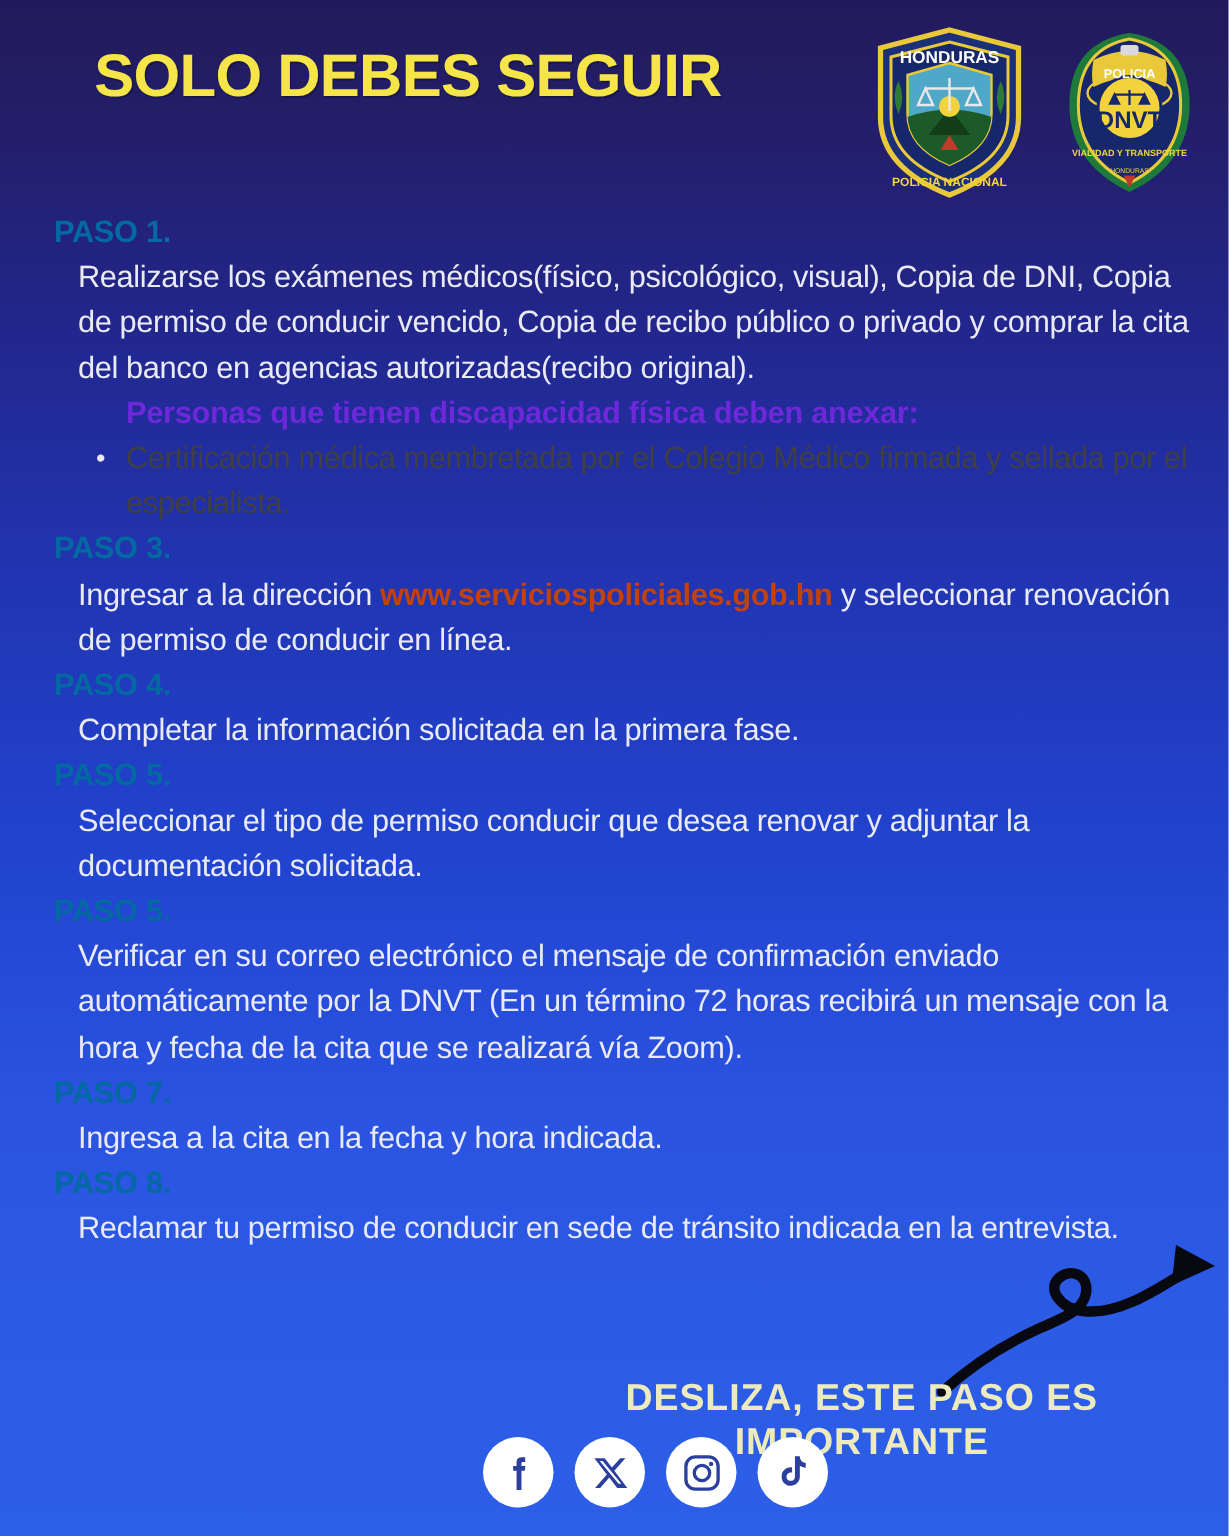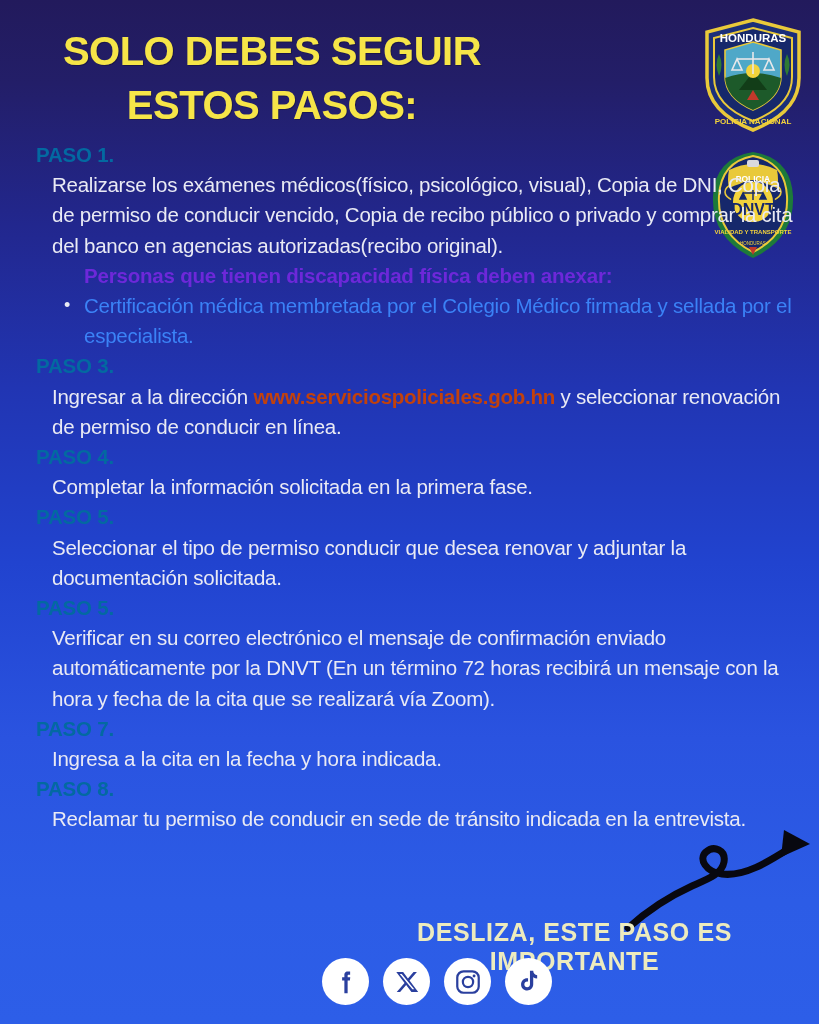--- a/index.html
+++ b/index.html
@@ -32,21 +32,21 @@
     font-weight:bold;
     font-size:40px;
     line-height:54px;
     letter-spacing:-0.5px;
     text-shadow:1px 1px 0 rgba(0,0,0,.25);
   }
   .title .l2{ display:block; }
 
   .badges{
     position:absolute; right:12px; top:16px;
-    display:flex; gap:12px; align-items:flex-start;flex-direction:column;
+    display:flex; gap:12px; align-items:flex-start;
   }
   .badge{ width:108px; height:118px; position:relative; }
 
   
   .content{
     position:absolute; left:36px; top:140px; width:760px;
     color:#EFEFF7;
     font-size:20.5px;
     line-height:30.2px;
     font-family:"Liberation Sans", sans-serif;
@@ -61,21 +61,21 @@
   .step-body{
     font-weight:normal;
     color:#E9EAF4;
     letter-spacing:-0.25px;
     margin-left:16px;
   }
   .step-body b{ font-weight:bold; color:#c2410c; }
   .sub-head{ font-weight:bold; color:#6d28d9; letter-spacing:-0.2px;margin-left:48px; }
   ul.bullets{ list-style:none; margin:0 0 0 24px; padding:0; }
   ul.bullets li{
-    position:relative; padding-left:24px; color:#3b82f6;
+    position:relative; padding-left:24px; color:#404040;
     letter-spacing:-0.25px;
   }
   ul.bullets li:before{
     content:"\2022"; position:absolute; left:4px; top:-1px;
     color:#E9EAF4; font-size:18px;
   }
 
   
   .arrow{ position:absolute; left:618px; top:800px; width:205px; height:135px; }
 
@@ -101,21 +101,20 @@
   .sico svg{ display:block; }
 </style>
 </head>
 <body>
 
 <div id="poster">
 
   <div class="header">
     <div class="title">
       <span>SOLO DEBES SEGUIR</span>
-      <span class="l2">ESTOS PASOS:</span>
     </div>
 
     <div class="badges">
 
       <div class="badge">
         <svg width="108" height="118" viewBox="0 0 108 118">
           <path d="M54 4 L100 16 L100 62 Q100 96 54 114 Q8 96 8 62 L8 16 Z" fill="#1b2f7a" stroke="#E9C93A" stroke-width="3.5"></path>
           <path d="M54 12 L93 22 L93 61 Q93 90 54 105 Q15 90 15 61 L15 22 Z" fill="#16286b" stroke="#E9C93A" stroke-width="2"></path>
           <path d="M54 26 L82 34 L82 60 Q82 82 54 94 Q26 82 26 60 L26 34 Z" fill="#4fa8c8" stroke="#E9C93A" stroke-width="1.6"></path>
           <path d="M26 62 Q54 52 82 62 L82 60 Q82 82 54 94 Q26 82 26 60 Z" fill="#1d5a2a"></path>

